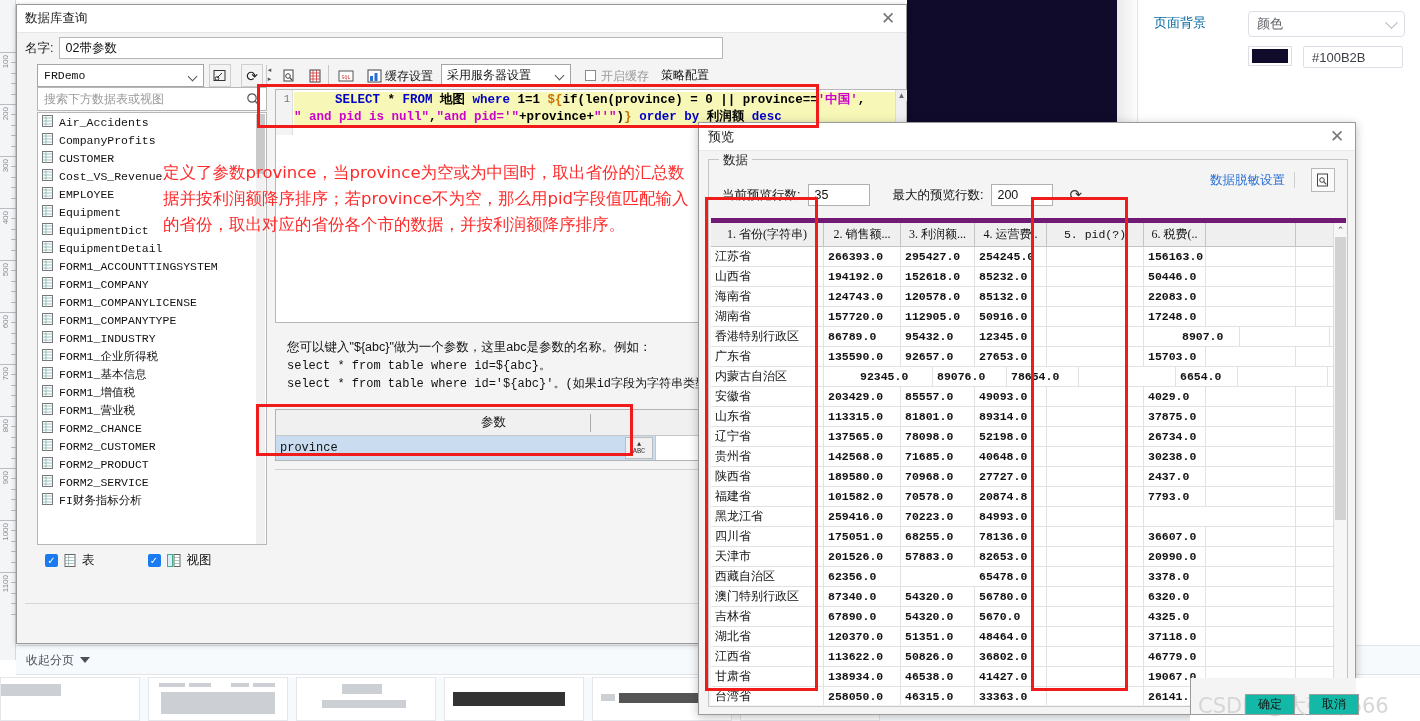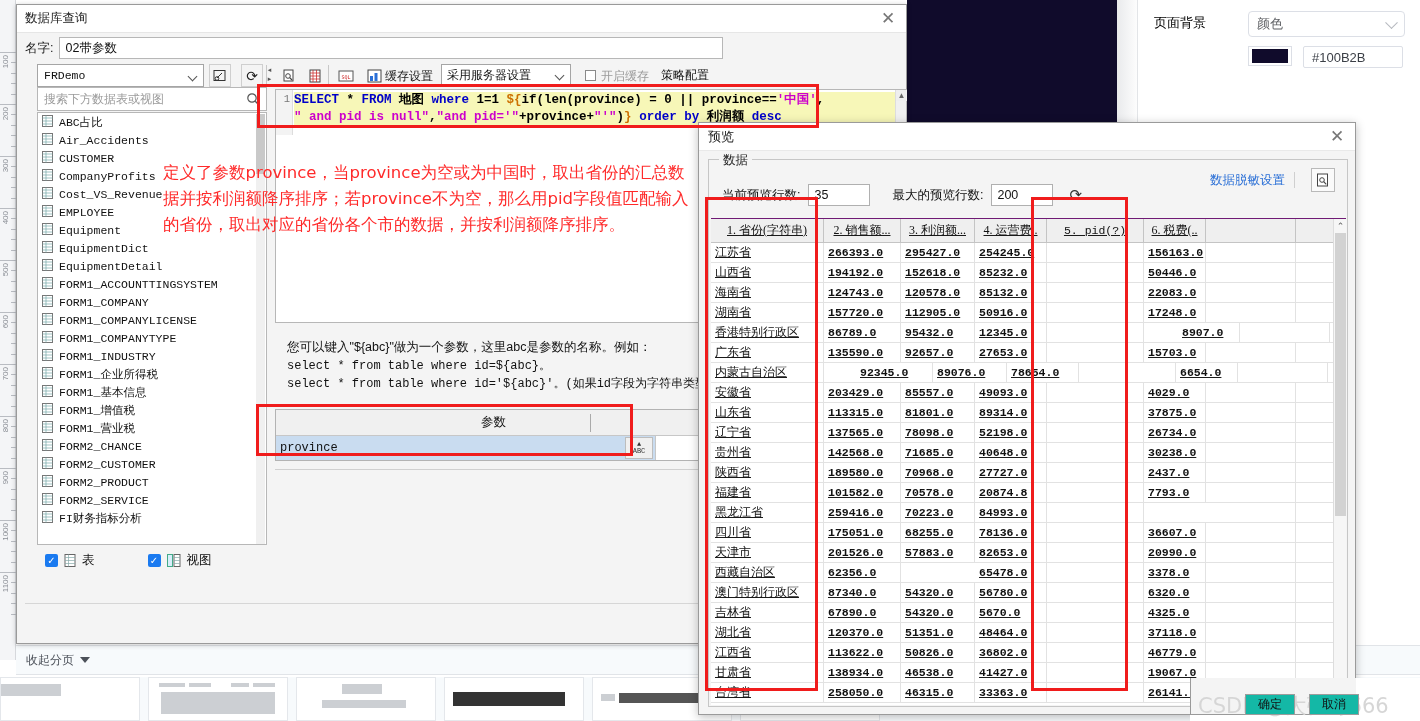--- a/index.html
+++ b/index.html
@@ -38,21 +38,21 @@
     position:absolute; left:1117px; top:0; width:20px; height:130px;
     background:linear-gradient(90deg,#e9eaec,#fdfdfd);
   }
 
   
   #prop-panel {
     position:absolute; left:1137px; top:0; width:283px; height:130px;
     background:#ffffff; border-left:1px solid #e3e5e8;
   }
   #prop-panel .row { position:absolute; display:flex; align-items:center; }
-  .prop-label { font-size:13px; color:#000000; font-family:"Liberation Sans",sans-serif; }
+  .prop-label { font-size:13px; color:#0369a1; font-family:"Liberation Sans",sans-serif; }
   .prop-select {
     width:157px; height:26px; border:1px solid #dcdfe6; border-radius:4px;
     background:#fff; font-size:13px; color:#606266;
     display:flex; align-items:center; padding:0 8px; position:relative;
   }
   .prop-select .chev {
     position:absolute; right:8px; top:50%; transform:translateY(-50%);
     width:9px; height:9px; border-right:1.5px solid #b6b9bf; border-bottom:1.5px solid #b6b9bf;
     transform:translateY(-65%) rotate(45deg);
   }
@@ -308,21 +308,21 @@
   #pv-sep-v { position:absolute; right:52px; top:12px; width:1px; height:16px; background:#cfcfcf; }
   #pv-export {
     position:absolute; right:12px; top:8px; width:24px; height:24px;
     border:1px solid #b9b9b9; background:#fafafa; display:flex;
     align-items:center; justify-content:center;
   }
 
   
   #grid {
     position:absolute; left:2px; top:58px; width:635px; height:487px;
-    background:#fff; border-top:1px solid #701a75; overflow:hidden;text-decoration:underline;
+    background:#fff; border-top:5px solid #701a75; overflow:hidden;
   }
   #ghead { display:flex; height:24px; background:#efefef; border-bottom:1px solid #c4c4c4; }
   .gh {
     border-right:1px solid #c4c4c4; font-size:12px; color:#111;
     display:flex; align-items:center; justify-content:center;
     font-family:"Liberation Serif", serif; white-space:nowrap; overflow:hidden;
     background:#efefef;
   }
   .gh.mono { font-family:"Liberation Mono", monospace; font-size:11.5px; }
   .grow { display:flex; height:20px; border-bottom:1px solid #e2e2e2; }
@@ -578,42 +578,35 @@
     </svg>
   </div>
 
   <div id="tablelist">
     <div id="tl-items">
         <div class="tl-item">
           <span class="gi"><svg width="11" height="12" viewBox="0 0 11 12">
               <rect x="0.5" y="0.5" width="10" height="11" fill="#fff" stroke="#777" stroke-width="1"></rect>
               <path d="M0.5 3h10M0.5 6h10M0.5 9h10M4 0.5v11" stroke="#7aa" stroke-width="0.7"></path>
             </svg></span>
-          <span>ABC占比</span>
-        </div>
-        <div class="tl-item">
-          <span class="gi"><svg width="11" height="12" viewBox="0 0 11 12">
-              <rect x="0.5" y="0.5" width="10" height="11" fill="#fff" stroke="#777" stroke-width="1"></rect>
-              <path d="M0.5 3h10M0.5 6h10M0.5 9h10M4 0.5v11" stroke="#7aa" stroke-width="0.7"></path>
-            </svg></span>
           <span>Air_Accidents</span>
         </div>
         <div class="tl-item">
           <span class="gi"><svg width="11" height="12" viewBox="0 0 11 12">
               <rect x="0.5" y="0.5" width="10" height="11" fill="#fff" stroke="#777" stroke-width="1"></rect>
               <path d="M0.5 3h10M0.5 6h10M0.5 9h10M4 0.5v11" stroke="#7aa" stroke-width="0.7"></path>
             </svg></span>
+          <span>CompanyProfits</span>
+        </div>
+        <div class="tl-item">
+          <span class="gi"><svg width="11" height="12" viewBox="0 0 11 12">
+              <rect x="0.5" y="0.5" width="10" height="11" fill="#fff" stroke="#777" stroke-width="1"></rect>
+              <path d="M0.5 3h10M0.5 6h10M0.5 9h10M4 0.5v11" stroke="#7aa" stroke-width="0.7"></path>
+            </svg></span>
           <span>CUSTOMER</span>
-        </div>
-        <div class="tl-item">
-          <span class="gi"><svg width="11" height="12" viewBox="0 0 11 12">
-              <rect x="0.5" y="0.5" width="10" height="11" fill="#fff" stroke="#777" stroke-width="1"></rect>
-              <path d="M0.5 3h10M0.5 6h10M0.5 9h10M4 0.5v11" stroke="#7aa" stroke-width="0.7"></path>
-            </svg></span>
-          <span>CompanyProfits</span>
         </div>
         <div class="tl-item">
           <span class="gi"><svg width="11" height="12" viewBox="0 0 11 12">
               <rect x="0.5" y="0.5" width="10" height="11" fill="#fff" stroke="#777" stroke-width="1"></rect>
               <path d="M0.5 3h10M0.5 6h10M0.5 9h10M4 0.5v11" stroke="#7aa" stroke-width="0.7"></path>
             </svg></span>
           <span>Cost_VS_Revenue</span>
         </div>
         <div class="tl-item">
           <span class="gi"><svg width="11" height="12" viewBox="0 0 11 12">
@@ -759,21 +752,21 @@
       <rect x="7" y="0.5" width="6" height="12" fill="#fff" stroke="#666" stroke-width="1"></rect>
       <path d="M7 3.5h6M7 6.5h6M7 9.5h6" stroke="#8aa" stroke-width="0.7"></path>
     </svg>
     <span class="lb">视图</span>
   </div>
 
   <div id="sql-wrap">
     <div id="sql-gutter">
       <span>1</span>
     </div>
-    <div class="sqlline" id="sqlline1" style="top:2px; width:602px;"><span class="kw">SELECT</span><span class="op"> * </span><span class="kw">FROM</span><span class="tbl"> 地图 </span><span class="kw">where</span><span class="num"> 1=1 </span><span class="brc">${</span><span class="fn">if(len(province) = 0 || province==</span><span class="str">'中国'</span><span class="fn">,</span></div>
+    <div class="sqlline" id="sqlline1" style="top:2px; width:602px;padding-left:41px;"><span class="kw">SELECT</span><span class="op"> * </span><span class="kw">FROM</span><span class="tbl"> 地图 </span><span class="kw">where</span><span class="num"> 1=1 </span><span class="brc">${</span><span class="fn">if(len(province) = 0 || province==</span><span class="str">'中国'</span><span class="fn">,</span></div>
     <div class="sqlline" id="sqlline2" style="top:19px; width:602px;"><span class="str">" and pid is null"</span><span class="fn">,</span><span class="str">"and pid='"</span><span class="fn">+province+</span><span class="str">"'"</span><span class="fn">)</span><span class="brc">}</span><span class="kw"> order by</span><span class="tbl"> 利润额 </span><span class="kw">desc</span></div>
     <div id="sql-vscroll">
       <div class="sb-arrow" style="top:0;">▲</div>
       <div class="sb-arrow" style="bottom:0;">▼</div>
     </div>
   </div>
 
   <div id="hint">
     <div class="l1">您可以键入"${abc}"做为一个参数，这里abc是参数的名称。例如：</div>
     <div class="l2">select * from table where id=${abc}。</div>

